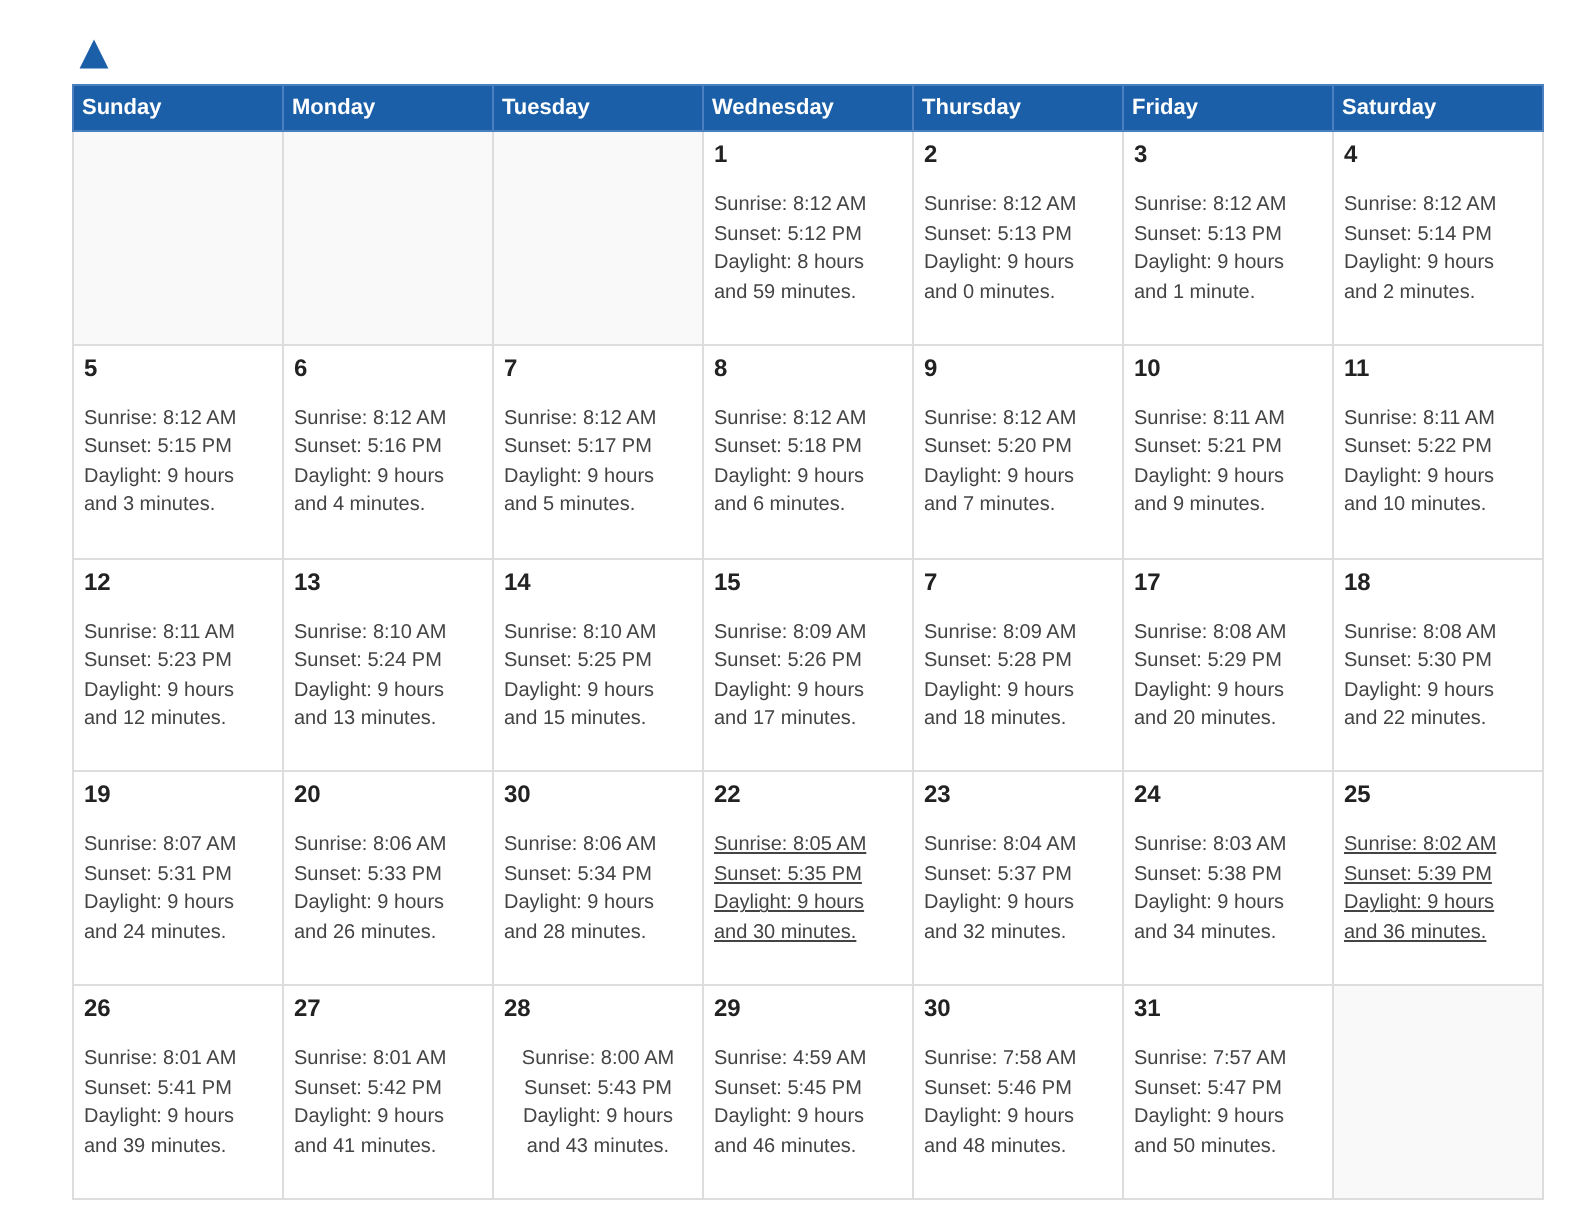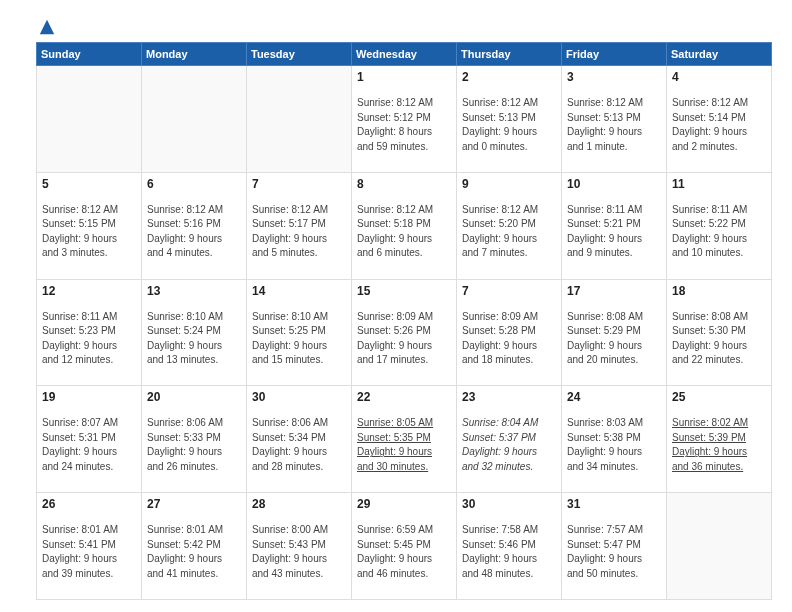--- a/index.html
+++ b/index.html
@@ -288,21 +288,21 @@
           </td>
           <td>
             <span class="day-num">22</span>
             <div class="day-info" style="white-space: pre-line; text-decoration: underline;">Sunrise: 8:05 AM
 Sunset: 5:35 PM
 Daylight: 9 hours
 and 30 minutes.</div>
           </td>
           <td>
             <span class="day-num">23</span>
-            <div class="day-info" style="white-space: pre-line; font-style: italic;">Sunrise: 8:04 AM
+            <div class="day-info" style="white-space: pre-line;">Sunrise: 8:04 AM
 Sunset: 5:37 PM
 Daylight: 9 hours
 and 32 minutes.</div>
           </td>
           <td>
             <span class="day-num">24</span>
             <div class="day-info" style="white-space: pre-line;">Sunrise: 8:03 AM
 Sunset: 5:38 PM
 Daylight: 9 hours
 and 34 minutes.</div>
@@ -325,28 +325,28 @@
           </td>
           <td>
             <span class="day-num">27</span>
             <div class="day-info" style="white-space: pre-line;">Sunrise: 8:01 AM
 Sunset: 5:42 PM
 Daylight: 9 hours
 and 41 minutes.</div>
           </td>
           <td>
             <span class="day-num">28</span>
-            <div class="day-info" style="white-space: pre-line;">Sunrise: 8:00 AM
+            <div class="day-info" style="white-space: pre-line; text-align: center;">Sunrise: 8:00 AM
 Sunset: 5:43 PM
 Daylight: 9 hours
 and 43 minutes.</div>
           </td>
           <td>
             <span class="day-num">29</span>
-            <div class="day-info" style="white-space: pre-line;">Sunrise: 6:59 AM
+            <div class="day-info" style="white-space: pre-line;">Sunrise: 4:59 AM
 Sunset: 5:45 PM
 Daylight: 9 hours
 and 46 minutes.</div>
           </td>
           <td>
             <span class="day-num">30</span>
             <div class="day-info" style="white-space: pre-line;">Sunrise: 7:58 AM
 Sunset: 5:46 PM
 Daylight: 9 hours
 and 48 minutes.</div>

